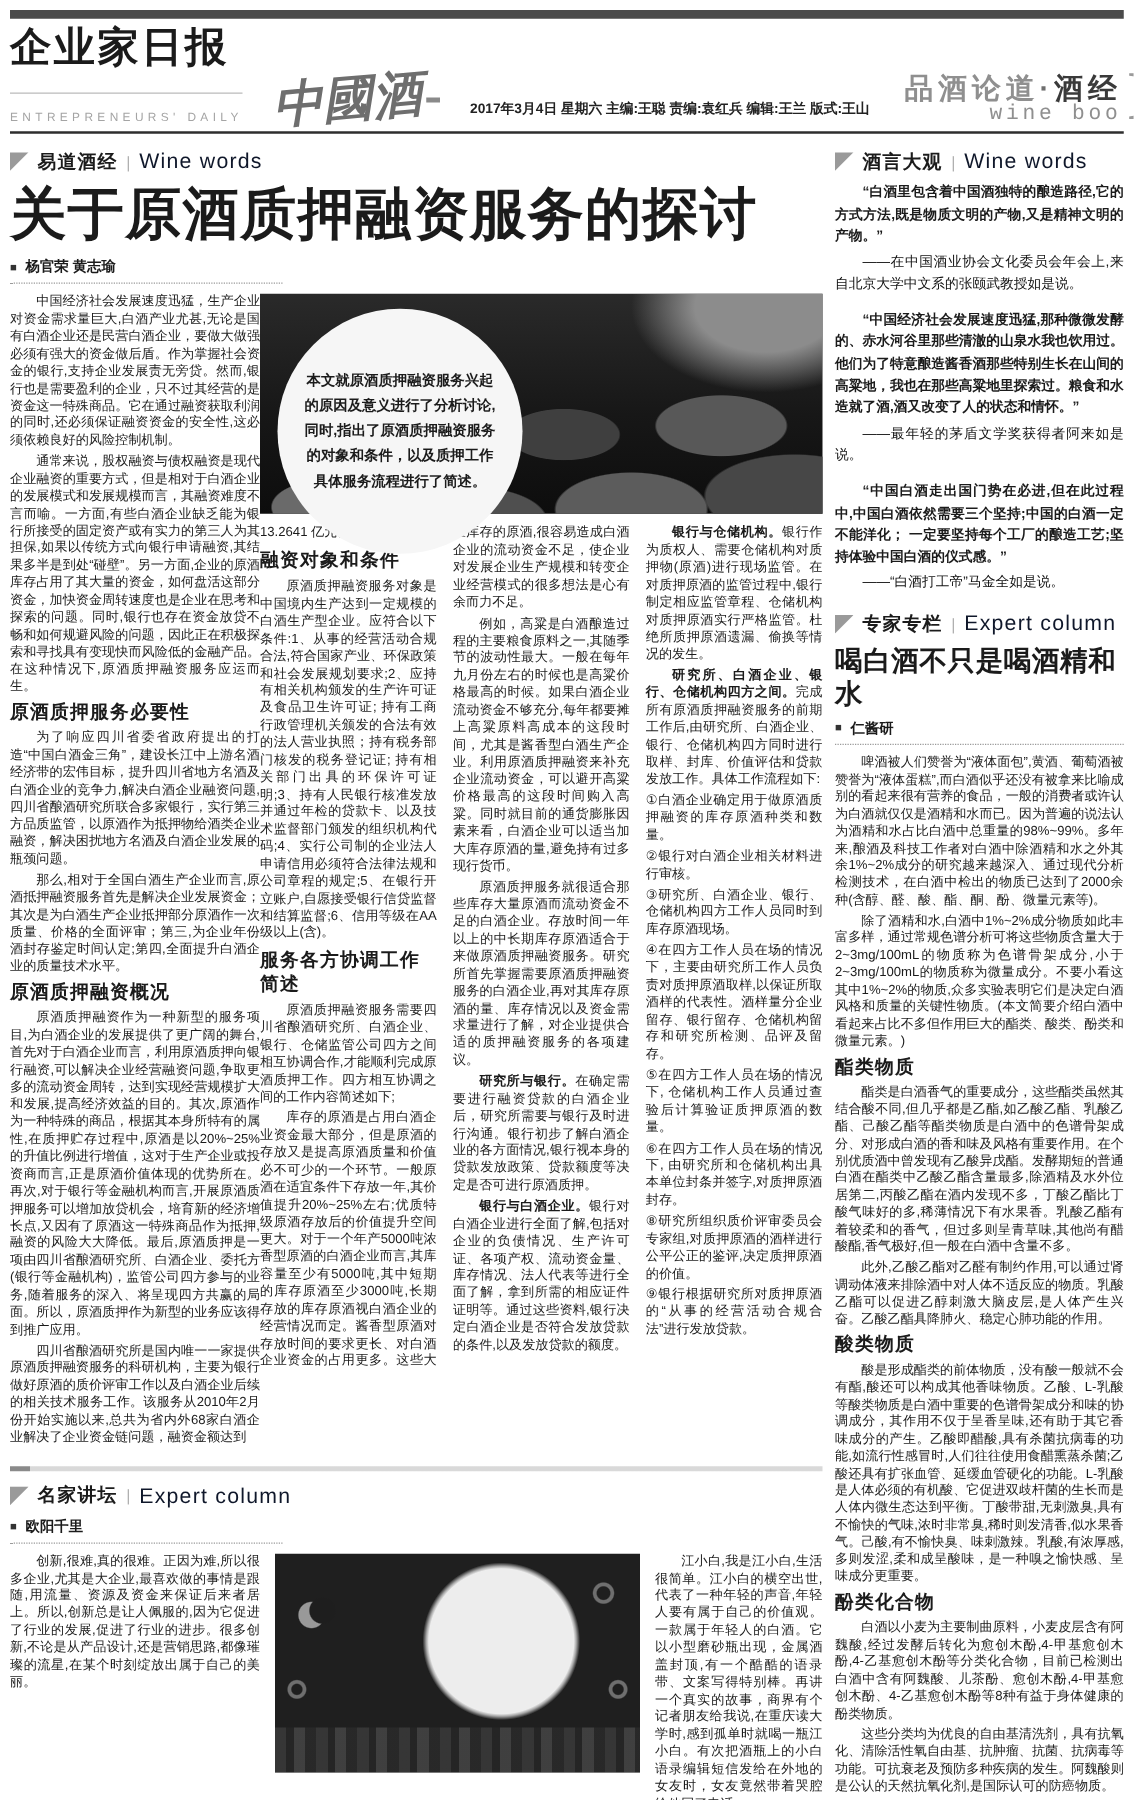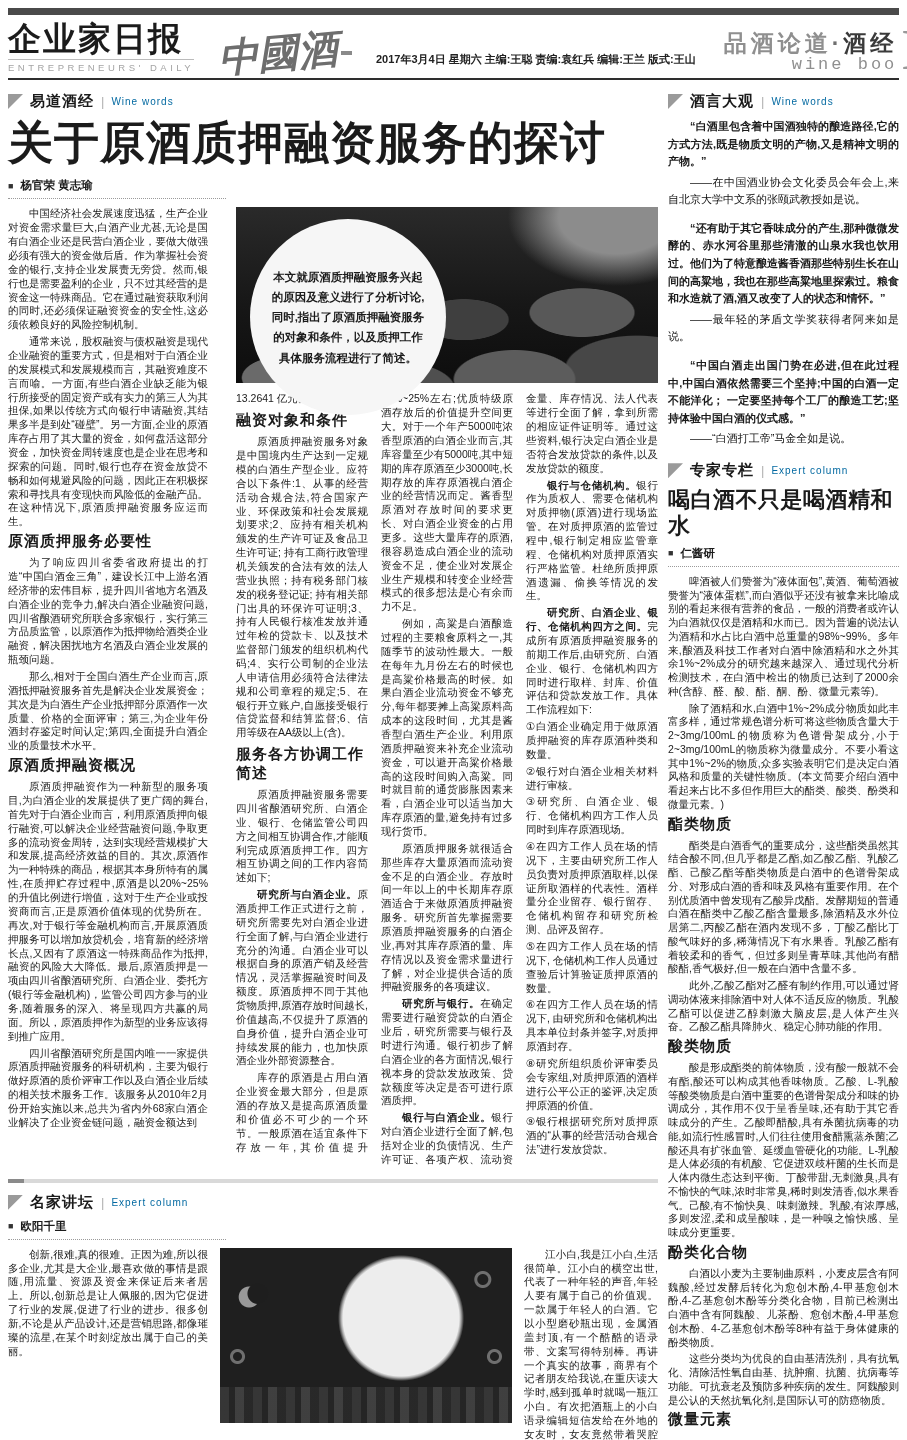--- a/index.html
+++ b/index.html
@@ -3,21 +3,21 @@
 <meta charset="utf-8">
 <style>
   html,body{margin:0;padding:0;background:#ffffff;}
   body{font-family:"Liberation Sans","DejaVu Sans",sans-serif;color:#1b1b1b;}
   .page{width:907px;margin:0 auto;background:#fff;padding-bottom:8px;overflow:hidden;}
   .topbar{height:7px;background:#4a4a4a;margin:8px 8px 0;}
   
   .masthead{display:flex;align-items:flex-end;gap:24px;padding:8px 8px 5px;}
   .mh-left{flex:0 0 auto;}
   .paper-name{font-family:"Liberation Serif","DejaVu Serif",serif;font-size:33px;font-weight:900;letter-spacing:2px;line-height:1;}
-  .paper-name-en{font-size:9.5px;color:#a4a4a4;letter-spacing:3.5px;margin-top:3px;border-top:1px solid #bbb;padding-top:2px;}
+  .paper-name-en{font-size:9.5px;color:#a4a4a4;letter-spacing:3.5px;margin-top:18px;border-top:1px solid #bbb;padding-top:14px;}
   .mh-logo{flex:0 0 auto;display:flex;align-items:flex-start;}
   .logo-calli{font-family:"DejaVu Serif",cursive,serif;font-style:italic;font-weight:700;font-size:40px;color:#6e6e6e;line-height:1;transform:rotate(-5deg);display:inline-block;}
   .logo-seal{writing-mode:vertical-rl;background:#8a8a8a;color:#fff;font-size:8px;padding:2px 1px;margin:18px 0 0 3px;line-height:1.1;}
   .mh-date{font-size:11px;font-weight:700;color:#222;white-space:nowrap;margin:0 4px 6px auto;}
   .mh-right{flex:0 0 auto;display:flex;align-items:flex-end;gap:5px;}
   .mh-sec{display:flex;flex-direction:column;align-items:flex-end;}
   .sec-cn{font-size:23px;font-weight:900;letter-spacing:4px;line-height:1.1;white-space:nowrap;}
   .sec-cn .light{color:#8f8f8f;}
   .sec-cn .dot{color:#6f6f6f;}
   .sec-cn .dark{color:#3a3a3a;}
@@ -26,33 +26,33 @@
   .mh-rule{height:2px;background:#2e2e2e;margin:0 8px;}
   
   .content{display:flex;gap:10px;padding:12px 8px 0;}
   .main-col{width:650px;flex:0 0 auto;min-width:0;}
   .sidebar{flex:1;min-width:0;}
   
   .tab{display:flex;align-items:center;gap:7px;margin:0 0 7px;}
   .tab .corner{width:15px;height:15px;background:#9a9a9a;clip-path:polygon(0 0,100% 0,0 100%);flex:0 0 auto;}
   .tab .cn{font-size:15px;font-weight:800;letter-spacing:1px;}
   .tab .sep{color:#b0b0b0;font-size:13px;}
-  .tab .en{font-size:10px;color:#0369a1;letter-spacing:1px;}
+  .tab .en{font-size:17px;color:#0f172a;letter-spacing:1px;}
   
   .headline1{font-family:"Liberation Serif","DejaVu Serif",serif;font-size:45px;font-weight:900;letter-spacing:1px;line-height:1.12;margin:2px 0 10px;}
   .headline3{font-family:"Liberation Serif","DejaVu Serif",serif;font-size:39px;font-weight:900;letter-spacing:1px;line-height:1.1;margin:2px 0 8px;}
   .byline{display:flex;align-items:center;gap:7px;font-size:11.5px;font-weight:700;border-bottom:1px dotted #9a9a9a;padding-bottom:5px;margin-bottom:8px;width:218px;}
   .byline .bullet{font-size:9px;color:#333;}
   
   p.body{font-size:10.5px;line-height:1.32;text-align:justify;margin:0 0 3px;text-indent:2em;}
   p.nindent{text-indent:0;}
   .subhead{font-family:"Liberation Serif","DejaVu Serif",serif;font-size:15px;font-weight:600;margin:2px 0 5px;letter-spacing:1px;}
   b.lead{font-weight:800;}
   
-  .a1-body{display:flex;gap:28px;}
+  .a1-body{display:flex;gap:0;}
   .a1-left{width:200px;flex:0 0 auto;}
   .a1-right{flex:1;min-width:0;}
   .photo1{position:relative;height:176px;margin-bottom:9px;background:
     radial-gradient(ellipse 70px 34px at 12% 97%, #6a6a6a 0 63%, rgba(0,0,0,0) 65%),
     radial-gradient(ellipse 92px 44px at 38% 104%, #4f4f4f 0 63%, rgba(0,0,0,0) 65%),
     radial-gradient(ellipse 95px 46px at 66% 98%, #5c5c5c 0 63%, rgba(0,0,0,0) 65%),
     radial-gradient(ellipse 112px 52px at 95% 92%, #474747 0 63%, rgba(0,0,0,0) 65%),
     radial-gradient(ellipse 82px 38px at 82% 60%, #585858 0 63%, rgba(0,0,0,0) 65%),
     radial-gradient(ellipse 70px 32px at 54% 64%, #3f3f3f 0 63%, rgba(0,0,0,0) 65%),
     radial-gradient(ellipse 150px 95px at 90% 6%, #8c8c8c 0 38%, rgba(0,0,0,0) 72%),
@@ -143,21 +143,20 @@
           <div class="a1-right">
             <div class="photo1">
               <div class="callout">本文就原酒质押融资服务兴起的原因及意义进行了分析讨论,同时,指出了原酒质押融资服务的对象和条件，以及质押工作具体服务流程进行了简述。</div>
             </div>
             <div class="a1-lower">
               <p class="body nindent">13.2641 亿元。</p>
               <div class="subhead">融资对象和条件</div>
               <p class="body">原酒质押融资服务对象是中国境内生产达到一定规模的白酒生产型企业。应符合以下条件:1、从事的经营活动合规合法,符合国家产业、环保政策和社会发展规划要求;2、应持有相关机构颁发的生产许可证及食品卫生许可证; 持有工商行政管理机关颁发的合法有效的法人营业执照；持有税务部门核发的税务登记证; 持有相关部门出具的环保许可证明;3、持有人民银行核准发放并通过年检的贷款卡、以及技术监督部门颁发的组织机构代码;4、实行公司制的企业法人申请信用必须符合法律法规和公司章程的规定;5、在银行开立账户,自愿接受银行信贷监督和结算监督;6、信用等级在AA级以上(含)。</p>
               <div class="subhead">服务各方协调工作简述</div>
               <p class="body">原酒质押融资服务需要四川省酿酒研究所、白酒企业、银行、仓储监管公司四方之间相互协调合作,才能顺利完成原酒质押工作。四方相互协调之间的工作内容简述如下;</p>
-              <p class="body"><b class="lead">研究所与白酒企业。</b><span>原酒质押工作正式进行之前，研究所需要先对白酒企业进行全面了解,与白酒企业进行充分的沟通。白酒企业可以根据自身的原酒产销及经营情况，灵活掌握融资时间及额度。原酒质押不同于其他货物质押,原酒存放时间越长,价值越高,不仅提升了原酒的自身价值，提升白酒企业可持续发展的能力，也加快原酒企业外部资源整合。</span></p>
               <p class="body"><b class="lead"></b><span>库存的原酒是占用白酒企业资金最大部分，但是原酒的存放又是提高原酒质量和价值必不可少的一个环节。一般原酒在适宜条件下存放一年,其价值提升20%~25%左右;优质特级原酒存放后的价值提升空间更大。对于一个年产5000吨浓香型原酒的白酒企业而言,其库容量至少有5000吨,其中短期的库存原酒至少3000吨,长期存放的库存原酒视白酒企业的经营情况而定。酱香型原酒对存放时间的要求更长、对白酒企业资金的占用更多。这些大量库存的原酒,很容易造成白酒企业的流动资金不足，使企业对发展企业生产规模和转变企业经营模式的很多想法是心有余而力不足。</span></p>
               <p class="body"><b class="lead"></b><span>例如，高粱是白酒酿造过程的主要粮食原料之一,其随季节的波动性最大。一般在每年九月份左右的时候也是高粱价格最高的时候。如果白酒企业流动资金不够充分,每年都要摊上高粱原料高成本的这段时间，尤其是酱香型白酒生产企业。利用原酒质押融资来补充企业流动资金，可以避开高粱价格最高的这段时间购入高粱。同时就目前的通货膨胀因素来看，白酒企业可以适当加大库存原酒的量,避免持有过多现行货币。</span></p>
               <p class="body"><b class="lead"></b><span>原酒质押服务就很适合那些库存大量原酒而流动资金不足的白酒企业。存放时间一年以上的中长期库存原酒适合于来做原酒质押融资服务。研究所首先掌握需要原酒质押融资服务的白酒企业,再对其库存原酒的量、库存情况以及资金需求量进行了解，对企业提供合适的质押融资服务的各项建议。</span></p>
               <p class="body"><b class="lead">研究所与银行。</b><span>在确定需要进行融资贷款的白酒企业后，研究所需要与银行及时进行沟通。银行初步了解白酒企业的各方面情况,银行视本身的贷款发放政策、贷款额度等决定是否可进行原酒质押。</span></p>
               <p class="body"><b class="lead">银行与白酒企业。</b><span>银行对白酒企业进行全面了解,包括对企业的负债情况、生产许可证、各项产权、流动资金量、库存情况、法人代表等进行全面了解，拿到所需的相应证件证明等。通过这些资料,银行决定白酒企业是否符合发放贷款的条件,以及发放贷款的额度。</span></p>
               <p class="body"><b class="lead">银行与仓储机构。</b><span>银行作为质权人、需要仓储机构对质押物(原酒)进行现场监管。在对质押原酒的监管过程中,银行制定相应监管章程、仓储机构对质押原酒实行严格监管。杜绝所质押原酒遗漏、偷换等情况的发生。</span></p>
               <p class="body"><b class="lead">研究所、白酒企业、银行、仓储机构四方之间。</b><span>完成所有原酒质押融资服务的前期工作后,由研究所、白酒企业、银行、仓储机构四方同时进行取样、封库、价值评估和贷款发放工作。具体工作流程如下:</span></p>
               <p class="body nindent">①白酒企业确定用于做原酒质押融资的库存原酒种类和数量。</p>
               <p class="body nindent">②银行对白酒企业相关材料进行审核。</p>
               <p class="body nindent">③研究所、白酒企业、银行、仓储机构四方工作人员同时到库存原酒现场。</p>
@@ -208,21 +207,21 @@
 
       <section class="quotes-block">
         <div class="tab">
           <span class="corner"></span>
           <span class="cn">酒言大观</span>
           <span class="sep">|</span>
           <span class="en">Wine words</span>
         </div>
         <p class="quote">“白酒里包含着中国酒独特的酿造路径,它的方式方法,既是物质文明的产物,又是精神文明的产物。”</p>
         <p class="attr">——在中国酒业协会文化委员会年会上,来自北京大学中文系的张颐武教授如是说。</p>
-        <p class="quote">“还有助于其它香味成分的产生,那种微微发酵的、赤水河谷里那些清澈的山泉水我也饮用过。他们为了特意酿造酱香酒那些特别生长在山间的高粱地，我也在那些高粱地里探索过。粮食和水造就了酒,酒又改变了人的状态和情怀。”</p>
+        <p class="quote">“中国经济社会发展速度迅猛,那种微微发酵的、赤水河谷里那些清澈的山泉水我也饮用过。他们为了特意酿造酱香酒那些特别生长在山间的高粱地，我也在那些高粱地里探索过。粮食和水造就了酒,酒又改变了人的状态和情怀。”</p>
         <p class="attr">——最年轻的茅盾文学奖获得者阿来如是说。</p>
         <p class="quote">“中国白酒走出国门势在必进,但在此过程中,中国白酒依然需要三个坚持;中国的白酒一定不能洋化； 一定要坚持每个工厂的酿造工艺;坚持体验中国白酒的仪式感。”</p>
         <p class="attr">——“白酒打工帝”马金全如是说。</p>
       </section>
 
       <section>
         <div class="tab">
           <span class="corner"></span>
           <span class="cn">专家专栏</span>
           <span class="sep">|</span>

